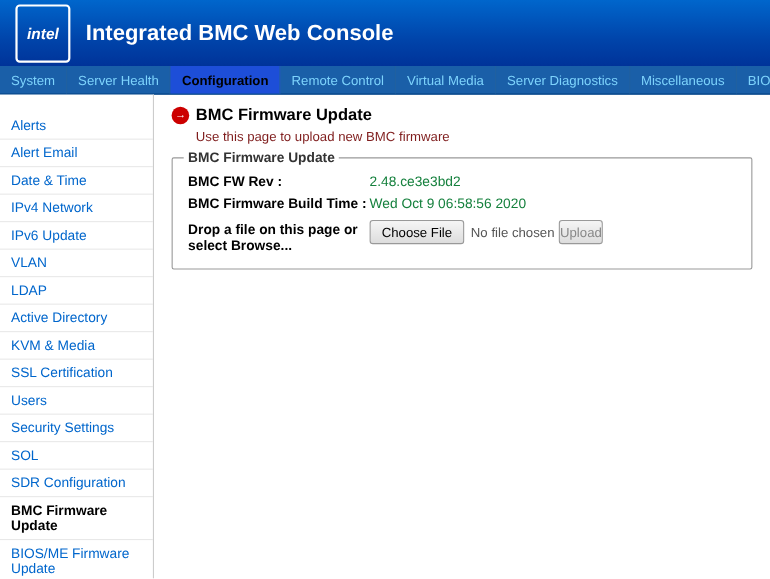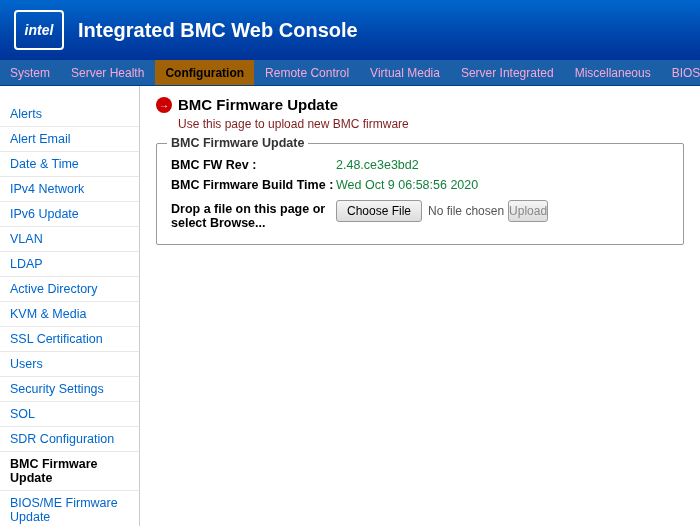--- a/index.html
+++ b/index.html
@@ -8,21 +8,21 @@
     
     .header {
       background: linear-gradient(180deg, #0066cc 0%, #0044aa 60%, #003399 100%);
       display: flex;
       align-items: center;
       padding: 8px 14px;
       height: 60px;
     }
     .intel-logo {
       width: 50px;
-      height: 40px;
+      height: 53px;
       border: 2px solid #fff;
       border-radius: 4px;
       display: flex;
       align-items: center;
       justify-content: center;
       margin-right: 14px;
       flex-shrink: 0;
     }
     .intel-logo span {
       color: #fff;
@@ -38,31 +38,31 @@
 
     
     .navbar {
       background: #1a5fa8;
       display: flex;
       align-items: stretch;
       height: 26px;
       border-bottom: 1px solid #004080;
     }
     .nav-item {
-      color: #f9a8d4;
+      color: #7dd3fc;
       font-size: 12px;
       padding: 0 10px;
       display: flex;
       align-items: center;
       cursor: pointer;
       border-right: 1px solid #2060a0;
       white-space: nowrap;
     }
     .nav-item.active {
-      background: #a16207;
+      background: #1d4ed8;
       color: #000;
       font-weight: bold;
     }
 
     
     .content-area {
       display: flex;
       height: calc(526px - 60px - 26px);
     }
 
@@ -216,21 +216,21 @@
   </div>
   <span class="header-title">Integrated BMC Web Console</span>
 </div>
 
 <nav class="navbar">
   <div class="nav-item">System</div>
   <div class="nav-item">Server Health</div>
   <div class="nav-item active">Configuration</div>
   <div class="nav-item">Remote Control</div>
   <div class="nav-item">Virtual Media</div>
-  <div class="nav-item">Server Integrated</div>
+  <div class="nav-item">Server Diagnostics</div>
   <div class="nav-item">Miscellaneous</div>
   <div class="nav-item">BIOS Configurations</div>
 </nav>
 
 <div class="content-area">
 
   <aside class="sidebar">
     <div class="sidebar-item">Alerts</div>
     <div class="sidebar-item">Alert Email</div>
     <div class="sidebar-item">Date &amp; Time</div>

